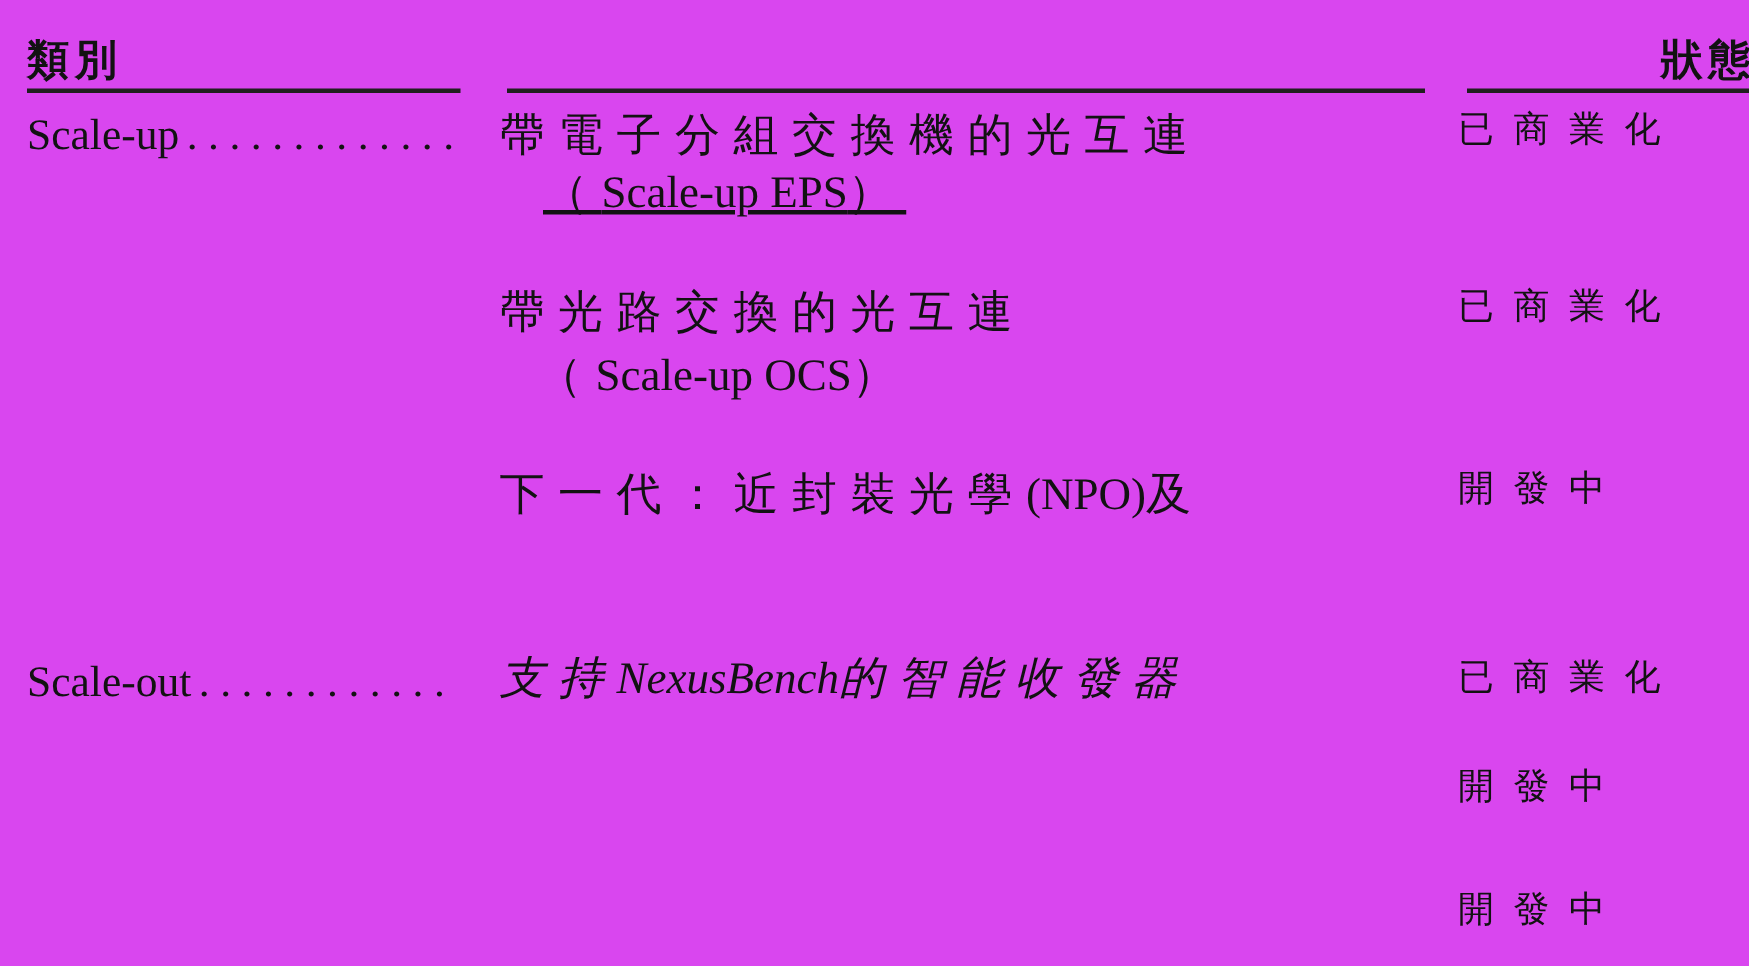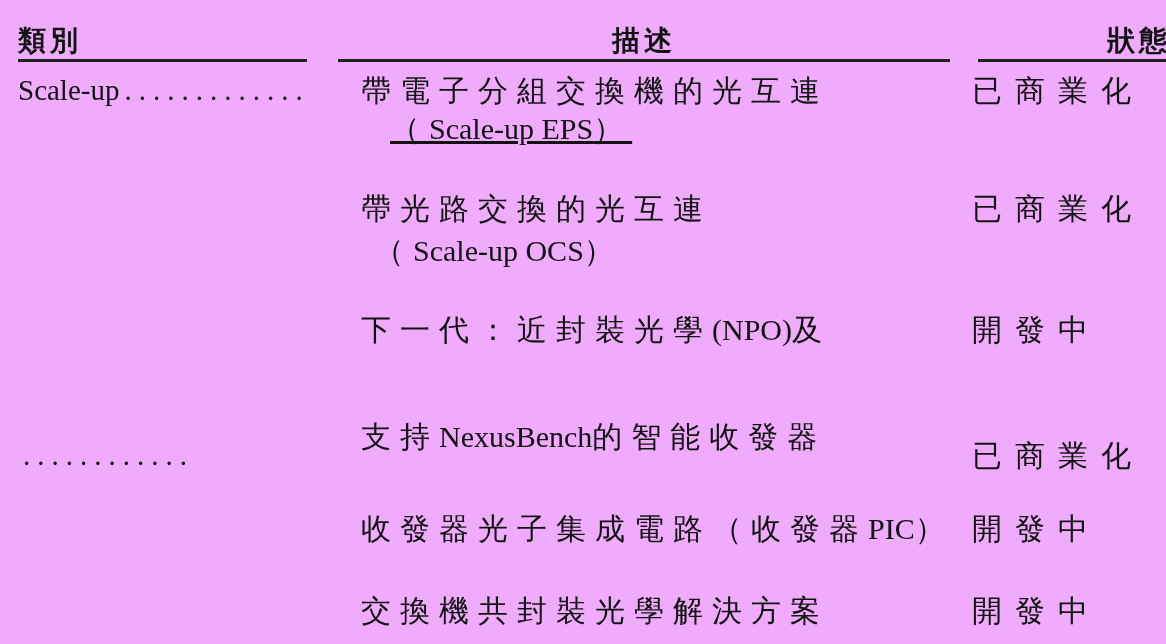--- a/index.html
+++ b/index.html
@@ -1,71 +1,69 @@
 <!DOCTYPE html>
 <html><head>
 <meta charset="utf-8">
 <style>
   html,body{margin:0;padding:0;background:#ffffff;}
   .doc{
     position:relative;
     width:1166px;height:644px;
-    background:#f0abfc;
+    background:#d946ef;
     color:#121212;
     font-family:"Liberation Serif","DejaVu Serif",serif;
     overflow:hidden;
   }
   .cell{position:absolute;white-space:nowrap;line-height:1.12;}
   .hdr{font-weight:bold;font-size:28px;letter-spacing:4px;}
   .hdr-desc{text-align:center;}
   .rule{position:absolute;height:3px;background:#1f1f1f;top:59px;}
   .rule-cat{left:18px;width:289px;}
   .rule-desc{left:338px;width:612px;}
   .rule-status{left:978px;width:188px;}
   .cat{font-size:29px;display:flex;align-items:baseline;}
   .leader{letter-spacing:7px;margin-left:5px;font-size:29px;}
-  .desc{font-size:30px;margin-left:28px;}
-  .status{font-size:30px;}
+  .desc{font-size:30px;}
+  .status{font-size:24px;}
   .cjk{letter-spacing:9px;}
   .cjk-wide{letter-spacing:13px;}
   .cjk .latin,.cjk-wide .latin{letter-spacing:0;}
 </style>
 </head>
 <body>
 
 <div class="doc">
 
   <div class="cell hdr" style="left:18px;top:25px;">類別</div>
-  <div class="cell hdr hdr-desc" style="left:338px;top:25px;width:612px;">描述</div>
   <div class="cell hdr" style="left:1072px;top:25px;margin-left:35px;">狀態</div>
 
   <div class="rule rule-cat"></div>
   <div class="rule rule-desc"></div>
   <div class="rule rule-status"></div>
 
   <div class="cell cat" style="left:18px;top:74px;">
     <span>Scale-up</span>
       <span class="leader">.............</span>
   </div>
   <div class="cell desc cjk" style="left:333px;top:74px;">帶電子分組交換機的光互連</div>
   <div class="cell desc cjk" style="left:362px;top:112px;text-decoration:underline;">（<span class="latin">Scale-up EPS</span>）</div>
   <div class="cell status cjk-wide" style="left:972px;top:74px;">已商業化</div>
 
   <div class="cell desc cjk" style="left:333px;top:192px;">帶光路交換的光互連</div>
-  <div class="cell desc cjk" style="left:346px;top:234px;">（<span class="latin">Scale-up OCS</span>）</div>
+  <div class="cell desc cjk" style="left:358px;top:234px;">（<span class="latin">Scale-up OCS</span>）</div>
   <div class="cell status cjk-wide" style="left:972px;top:192px;">已商業化</div>
 
   <div class="cell desc cjk" style="left:333px;top:313px;">下一代：近封裝光學<span class="latin">(NPO)</span>及</div>
   <div class="cell status cjk-wide" style="left:972px;top:313px;">開發中</div>
 
   <div class="cell cat" style="left:18px;top:439px;">
+    <span>Scale-out</span>
       <span class="leader">............</span>
   </div>
-  <div class="cell desc cjk" style="left:333px;top:420px;">支持<span class="latin">NexusBench</span>的智能收發器</div>
+  <div class="cell desc cjk" style="left:333px;top:436px;font-style:italic;">支持<span class="latin">NexusBench</span>的智能收發器</div>
   <div class="cell status cjk-wide" style="left:972px;top:439px;">已商業化</div>
 
-  <div class="cell desc cjk" style="left:333px;top:512px;">收發器光子集成電路（收發器<span class="latin">PIC</span>）</div>
   <div class="cell status cjk-wide" style="left:972px;top:512px;">開發中</div>
 
-  <div class="cell desc cjk" style="left:333px;top:594px;">交換機共封裝光學解決方案</div>
   <div class="cell status cjk-wide" style="left:972px;top:594px;">開發中</div>
 
 </div>
 
 </body></html>

